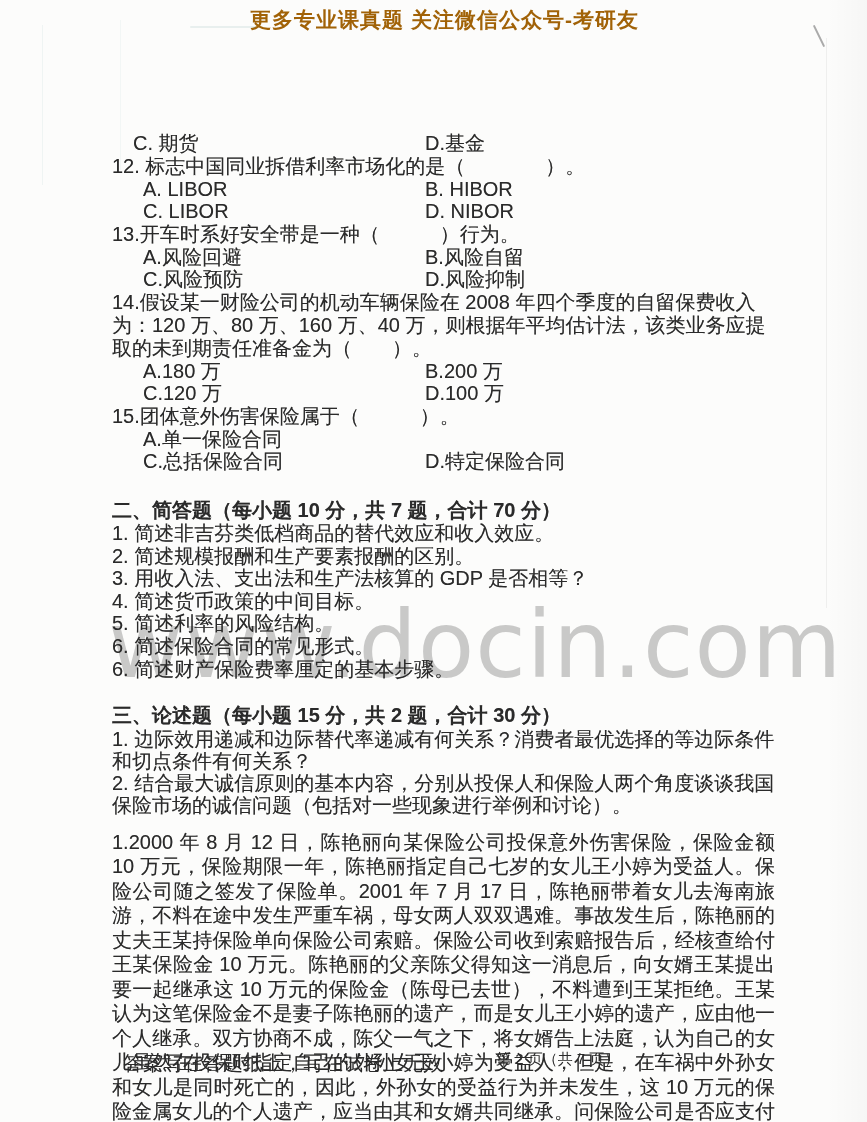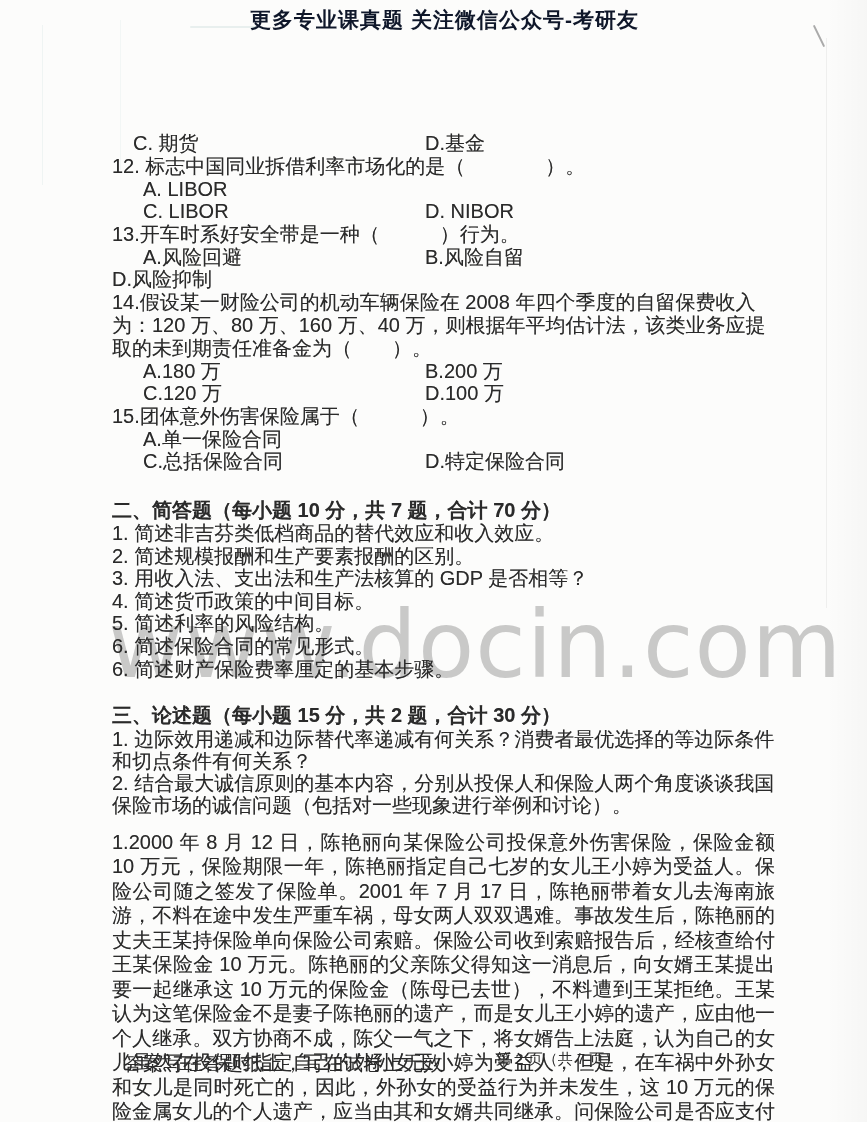--- a/index.html
+++ b/index.html
@@ -10,21 +10,21 @@
     color:#2a2a2a;
     box-shadow:0 0 6px rgba(0,0,0,0.15);
   }
   .page::after { 
     content:""; position:absolute; top:0; right:0; bottom:0; width:40px;
     background:linear-gradient(to right, rgba(0,0,0,0) 0%, rgba(0,0,0,0.025) 100%);
     pointer-events:none;
   }
   .promo-header {
     position:absolute; top:6px; left:0; right:0; text-align:center;
-    font-size:21px; font-weight:700; color:#0f172a; letter-spacing:1px; text-indent:22px;
+    font-size:21px; font-weight:700; color:#a16207; letter-spacing:1px; text-indent:22px;
   }
   .watermark {
     position:absolute; left:108px; top:592px; width:680px;
     font-size:92px; font-weight:400; letter-spacing:1px;
     color:rgba(125,125,125,0.40); white-space:nowrap; z-index:0;
     font-family:"DejaVu Sans","Liberation Sans",sans-serif;
   }
   .content {
     position:absolute; left:112px; top:112px; width:663px;
     font-size:20px; z-index:1;
@@ -79,32 +79,34 @@
   <div class="content">
 
     <div class="opt-row carry">
       <span class="opt-a">C. 期货</span>
       <span class="opt-b">D.基金</span>
     </div>
 
     <div class="stem">12. 标志中国同业拆借利率市场化的是（　　　　）。</div>
     <div class="opt-row">
       <span class="opt-a">A. LIBOR</span>
+      <span class="opt-b">B. HIBOR</span>
     </div>
     <div class="opt-row">
       <span class="opt-a">C. LIBOR</span>
       <span class="opt-b">D. NIBOR</span>
     </div>
 
     <div class="stem">13.开车时系好安全带是一种（　　　）行为。</div>
     <div class="opt-row">
       <span class="opt-a">A.风险回避</span>
       <span class="opt-b">B.风险自留</span>
     </div>
     <div class="opt-row">
+      <span class="opt-a">C.风险预防</span>
       <span class="opt-b">D.风险抑制</span>
     </div>
 
     <div class="stem">14.假设某一财险公司的机动车辆保险在 2008 年四个季度的自留保费收入为：120 万、80 万、160 万、40 万，则根据年平均估计法，该类业务应提取的未到期责任准备金为（　　）。</div>
     <div class="opt-row">
       <span class="opt-a">A.180 万</span>
       <span class="opt-b">B.200 万</span>
     </div>
     <div class="opt-row">
       <span class="opt-a">C.120 万</span>

